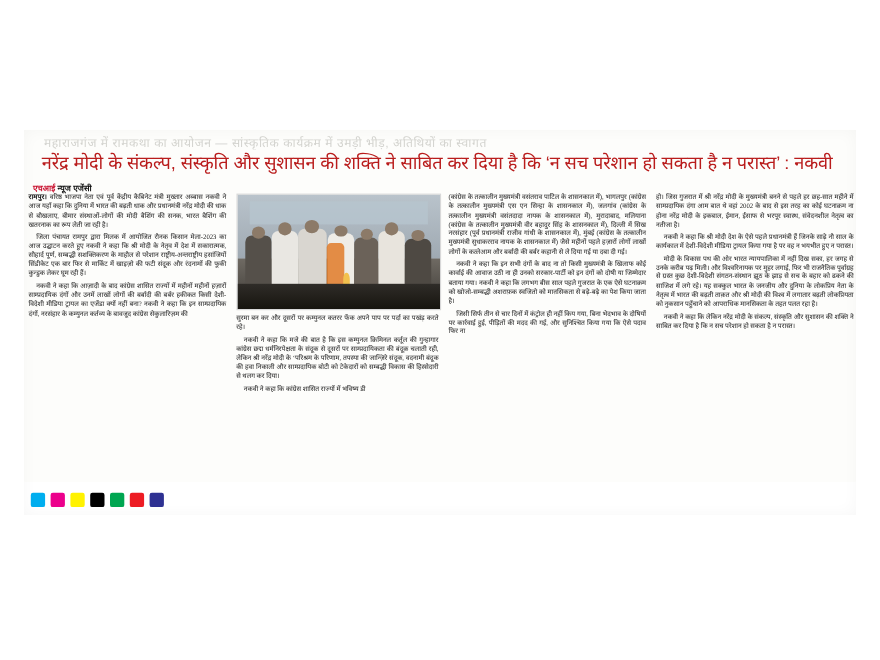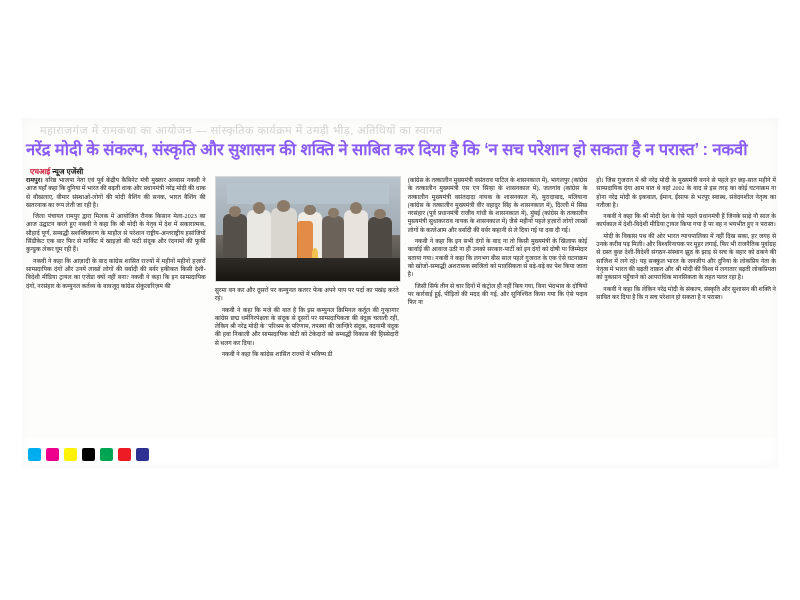--- a/index.html
+++ b/index.html
@@ -44,26 +44,27 @@
   }
   .headline-wrap {
     position: absolute;
     left: 26px;
     top: 138px;
     width: 748px;
     height: 24px;
   }
   .headline {
     font-family: "Liberation Sans", sans-serif;
-    font-weight: bold;
+    font-weight: normal;
     font-size: 16.5px;
-    color: #8b5cf6;
+    color: #b91c1c;
     white-space: nowrap;
     line-height: 22px;
     letter-spacing: -0.1px;
+    margin-left: 12px;
   }
   .byline {
     position: absolute;
     left: 30px;
     top: 166px;
     font-family: "Liberation Sans", sans-serif;
     font-size: 7.5px;
     font-weight: bold;
     color: #111;
   }

